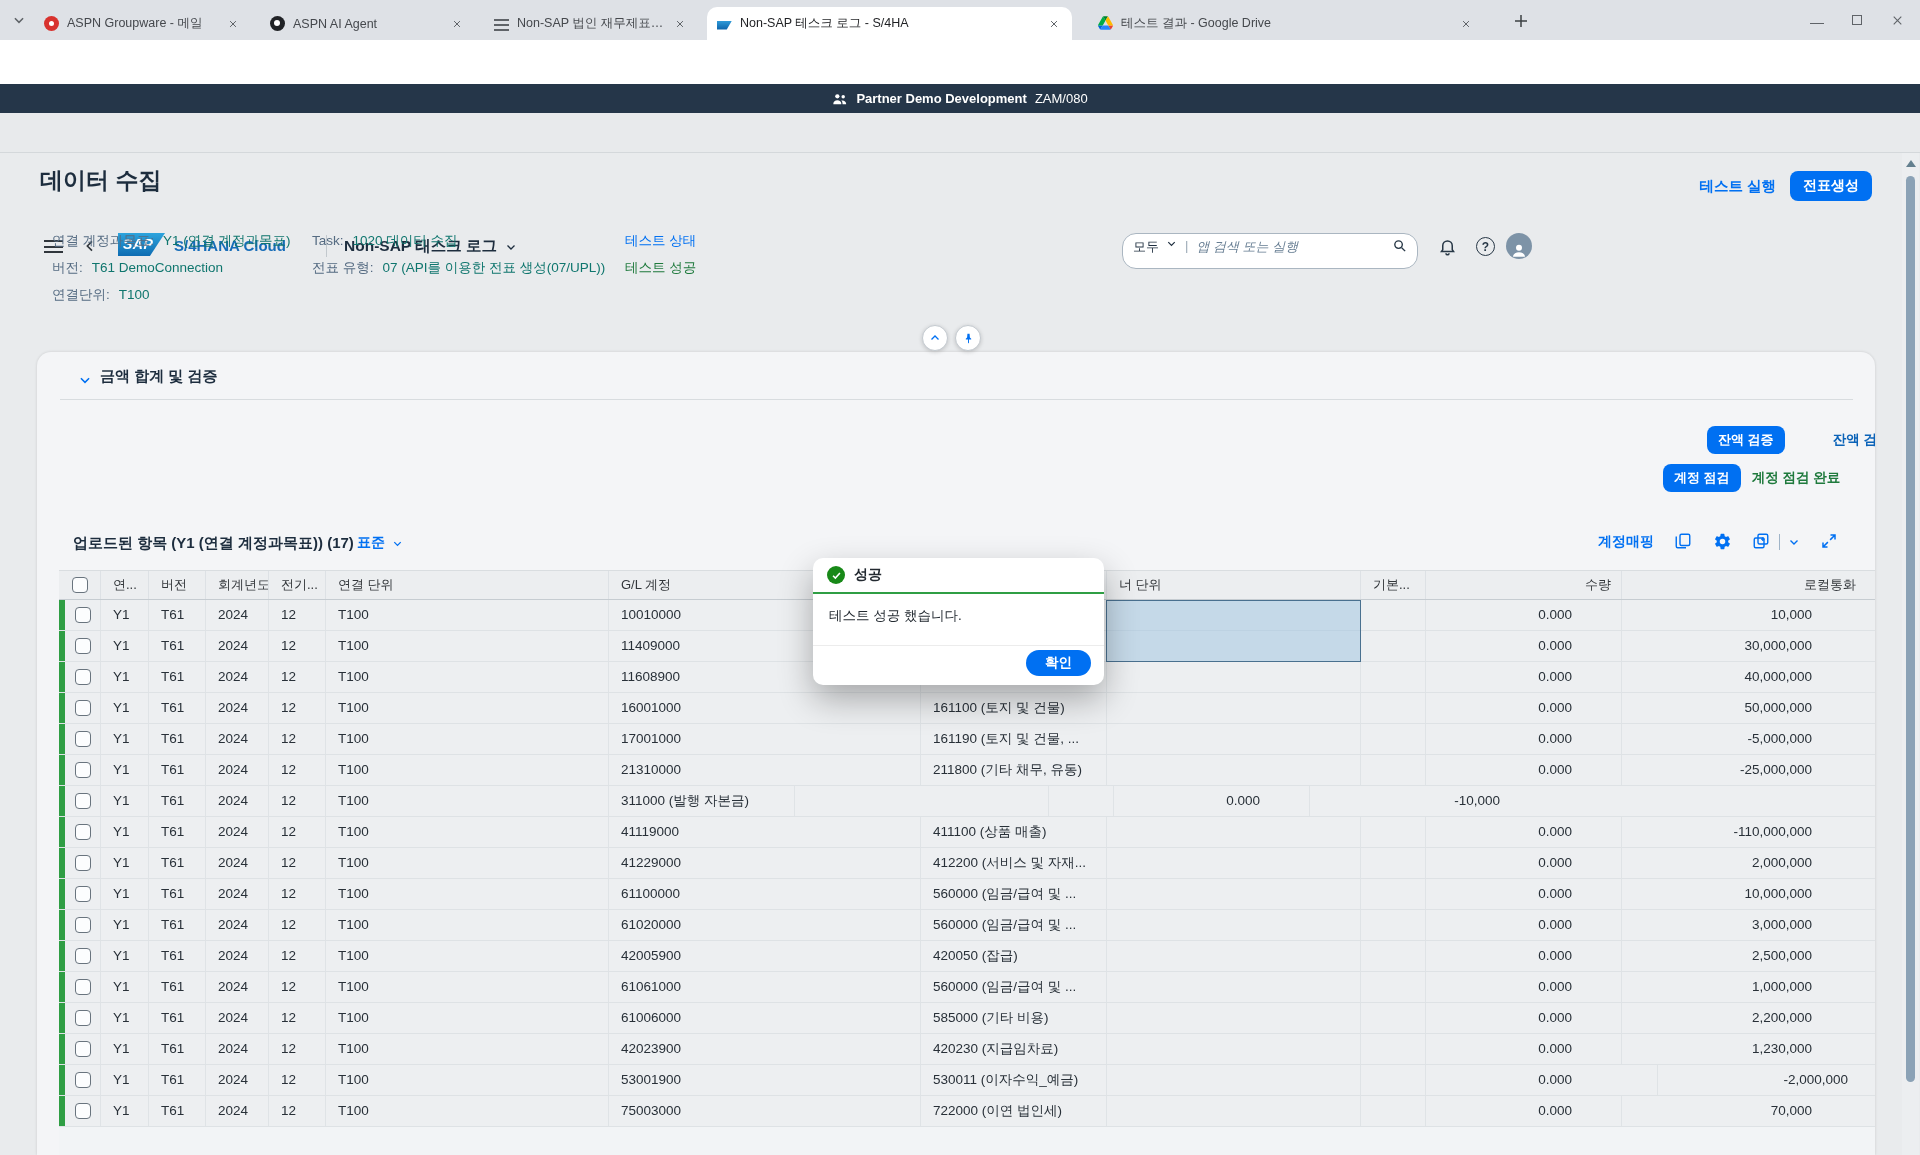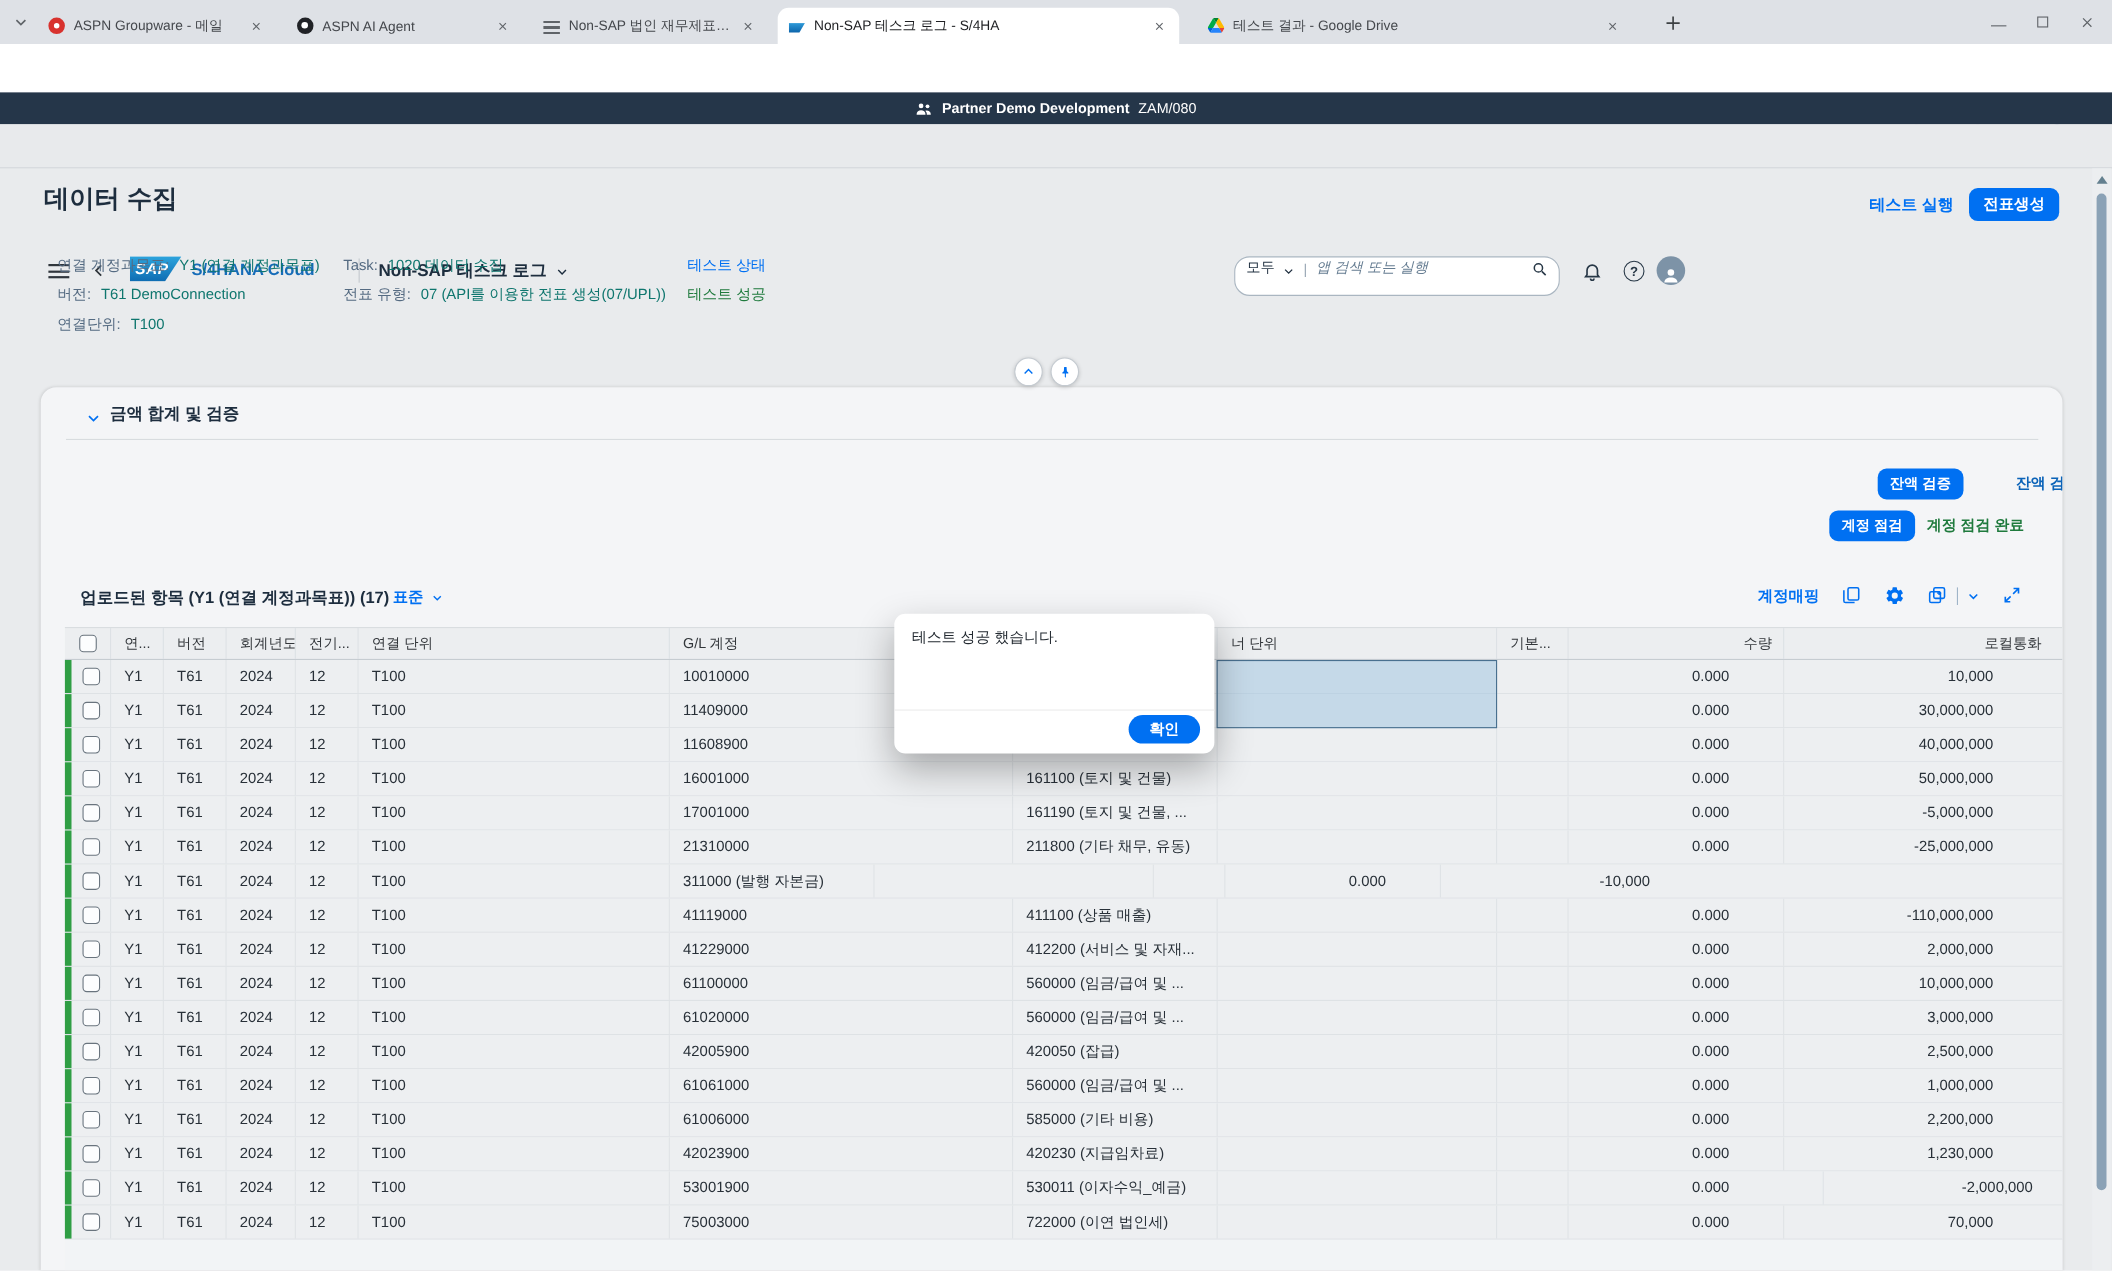--- a/index.html
+++ b/index.html
@@ -40,21 +40,21 @@
   #sapbanner{position:absolute;left:0;top:84px;width:1920px;height:29px;background:#253649;color:#fff;display:flex;align-items:center;justify-content:center;gap:8px;font-size:13px}
   #sapbanner b{font-weight:700}
   #shellbar{position:absolute;left:0;top:113px;width:1920px;height:40px;background:#e8eaec;border-bottom:1px solid #d4d8db}
   #hamburger{position:absolute;left:44px;top:127px;width:19px;height:13px;border-top:2px solid #30363c;border-bottom:2px solid #30363c;cursor:pointer}
   #hamburger::after{content:"";position:absolute;left:0;top:3.5px;width:100%;height:2px;background:#30363c}
   #shellback{position:absolute;left:82px;top:125px;width:16px;height:16px;cursor:pointer}
   #saplogo{position:absolute;left:118px;top:120px;width:47px;height:23px;background:linear-gradient(180deg,#2da4dd,#0e6cb2);clip-path:polygon(0 0,100% 0,68% 100%,0 100%);color:#fff;font-style:italic;font-weight:800;font-size:14px;line-height:23px;padding-left:5px;letter-spacing:.5px}
   #product{position:absolute;left:174px;top:124px;font-size:15px;font-weight:600;color:#166cb8}
   #shellvdiv{position:absolute;left:326px;top:122px;width:1px;height:22px;background:#c2c8cd}
   #apptitle{position:absolute;left:344px;top:123px;font-size:15.5px;font-weight:700;color:#1d2d3e;display:flex;align-items:center;gap:8px;cursor:pointer}
-  #searchpill{position:absolute;left:1122px;top:120px;width:296px;height:36px;background:#fff;border:1px solid #aab6c1;border-radius:14px;display:flex;align-items:flex-end;padding:16px 10px;font-size:13px}
+  #searchpill{position:absolute;left:1122px;top:120px;width:296px;height:36px;background:#fff;border:1px solid #aab6c1;border-radius:14px;display:flex;align-items:flex-start;padding:4px 10px;font-size:13px}
   #scope{color:#1d2d3e}
   #searchpill .pipe{color:#9aa8b5;margin:0 8px}
   #placeholder{font-style:italic;color:#667d92;flex:1;white-space:nowrap;overflow:hidden}
   .shellic{position:absolute;top:124px;width:20px;height:20px;cursor:pointer}
   #helpic{border:1.7px solid #273746;border-radius:50%;width:19px;height:19px;display:flex;align-items:center;justify-content:center}
   #helpic::after{content:"?";font-size:12px;font-weight:700;color:#273746}
   #shellavatar{position:absolute;left:1506px;top:120px;width:26px;height:26px;border-radius:50%;background:#7d93a7;display:flex;align-items:flex-end;justify-content:center;overflow:hidden;cursor:pointer}
 
   
   #pagetitle{position:absolute;left:40px;top:165px;font-size:23px;font-weight:600;color:#1d2d3e}
@@ -705,20 +705,28 @@
           <div class="cell cl-qty al-r" style="flex: 0 0 196px;">0.000</div>
           <div class="cell cl-amount al-r" style="flex: 0 0 254px;">70,000</div>
         </div>
       </div>
     <div id="emptyrow"></div>
     <div id="hlcell"></div>
   </div>
 </div>
 
 <div id="dialog">
+  <div id="dlghead">
+    <span class="okcircle">
+      <svg width="11" height="11" viewBox="0 0 24 24" fill="none" stroke="#fff" stroke-width="3.4">
+          <path d="m4.5 12.5 5 5 10-11"></path>
+        </svg>
+    </span>
+    <span id="dlgtitle">성공</span>
+  </div>
   <div id="dlgfoot">
     <button id="dlgok">확인</button>
   </div>
   <div id="dlgbody">테스트 성공 했습니다.</div>
 </div>
 
 <div id="sbar">
   <span id="sbarrow"></span>
   <span id="sbthumb"></span>
 </div>

